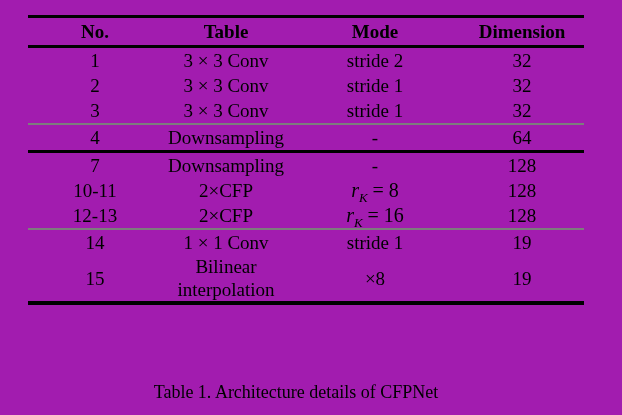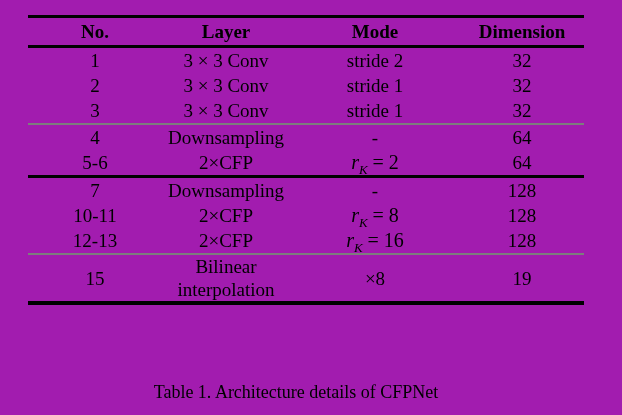--- a/index.html
+++ b/index.html
@@ -75,21 +75,21 @@
   <table class="arch-table">
     <colgroup>
       <col style="width:134px">
       <col style="width:128px">
       <col style="width:170px">
       <col style="width:124px">
     </colgroup>
     <thead>
       <tr id="header-row">
           <th>No.</th>
-          <th>Layer</th>
+          <th>Table</th>
           <th>Mode</th>
           <th>Dimension</th>
         </tr>
     </thead>
 
   <tbody class="rule-thin">
         <tr>
           <td>1</td>
           <td>3 × 3 Conv</td>
           <td>stride 2</td>
@@ -108,26 +108,20 @@
           <td>32</td>
         </tr>
       </tbody>
       <tbody class="rule-thick">
         <tr>
           <td>4</td>
           <td>Downsampling</td>
           <td>-</td>
           <td>64</td>
         </tr>
-        <tr>
-          <td>5-6</td>
-          <td>2×CFP</td>
-          <td><span class="math-cell"><span class="mbase">r</span><sub>K</sub> = 2</span></td>
-          <td>64</td>
-        </tr>
       </tbody>
       <tbody class="rule-thin">
         <tr>
           <td>7</td>
           <td>Downsampling</td>
           <td>-</td>
           <td>128</td>
         </tr>
         <tr>
           <td>10-11</td>
@@ -137,20 +131,26 @@
         </tr>
         <tr>
           <td>12-13</td>
           <td>2×CFP</td>
           <td><span class="math-cell"><span class="mbase">r</span><sub>K</sub> = 16</span></td>
           <td>128</td>
         </tr>
       </tbody>
       <tbody class="rule-none">
         <tr>
+          <td>14</td>
+          <td>1 × 1 Conv</td>
+          <td>stride 1</td>
+          <td>19</td>
+        </tr>
+        <tr>
           <td>15</td>
           <td>Bilinear interpolation</td>
           <td>×8</td>
           <td>19</td>
         </tr>
       </tbody>
     </table>
 
   <div class="caption">Table 1. Architecture details of CFPNet</div>
 

